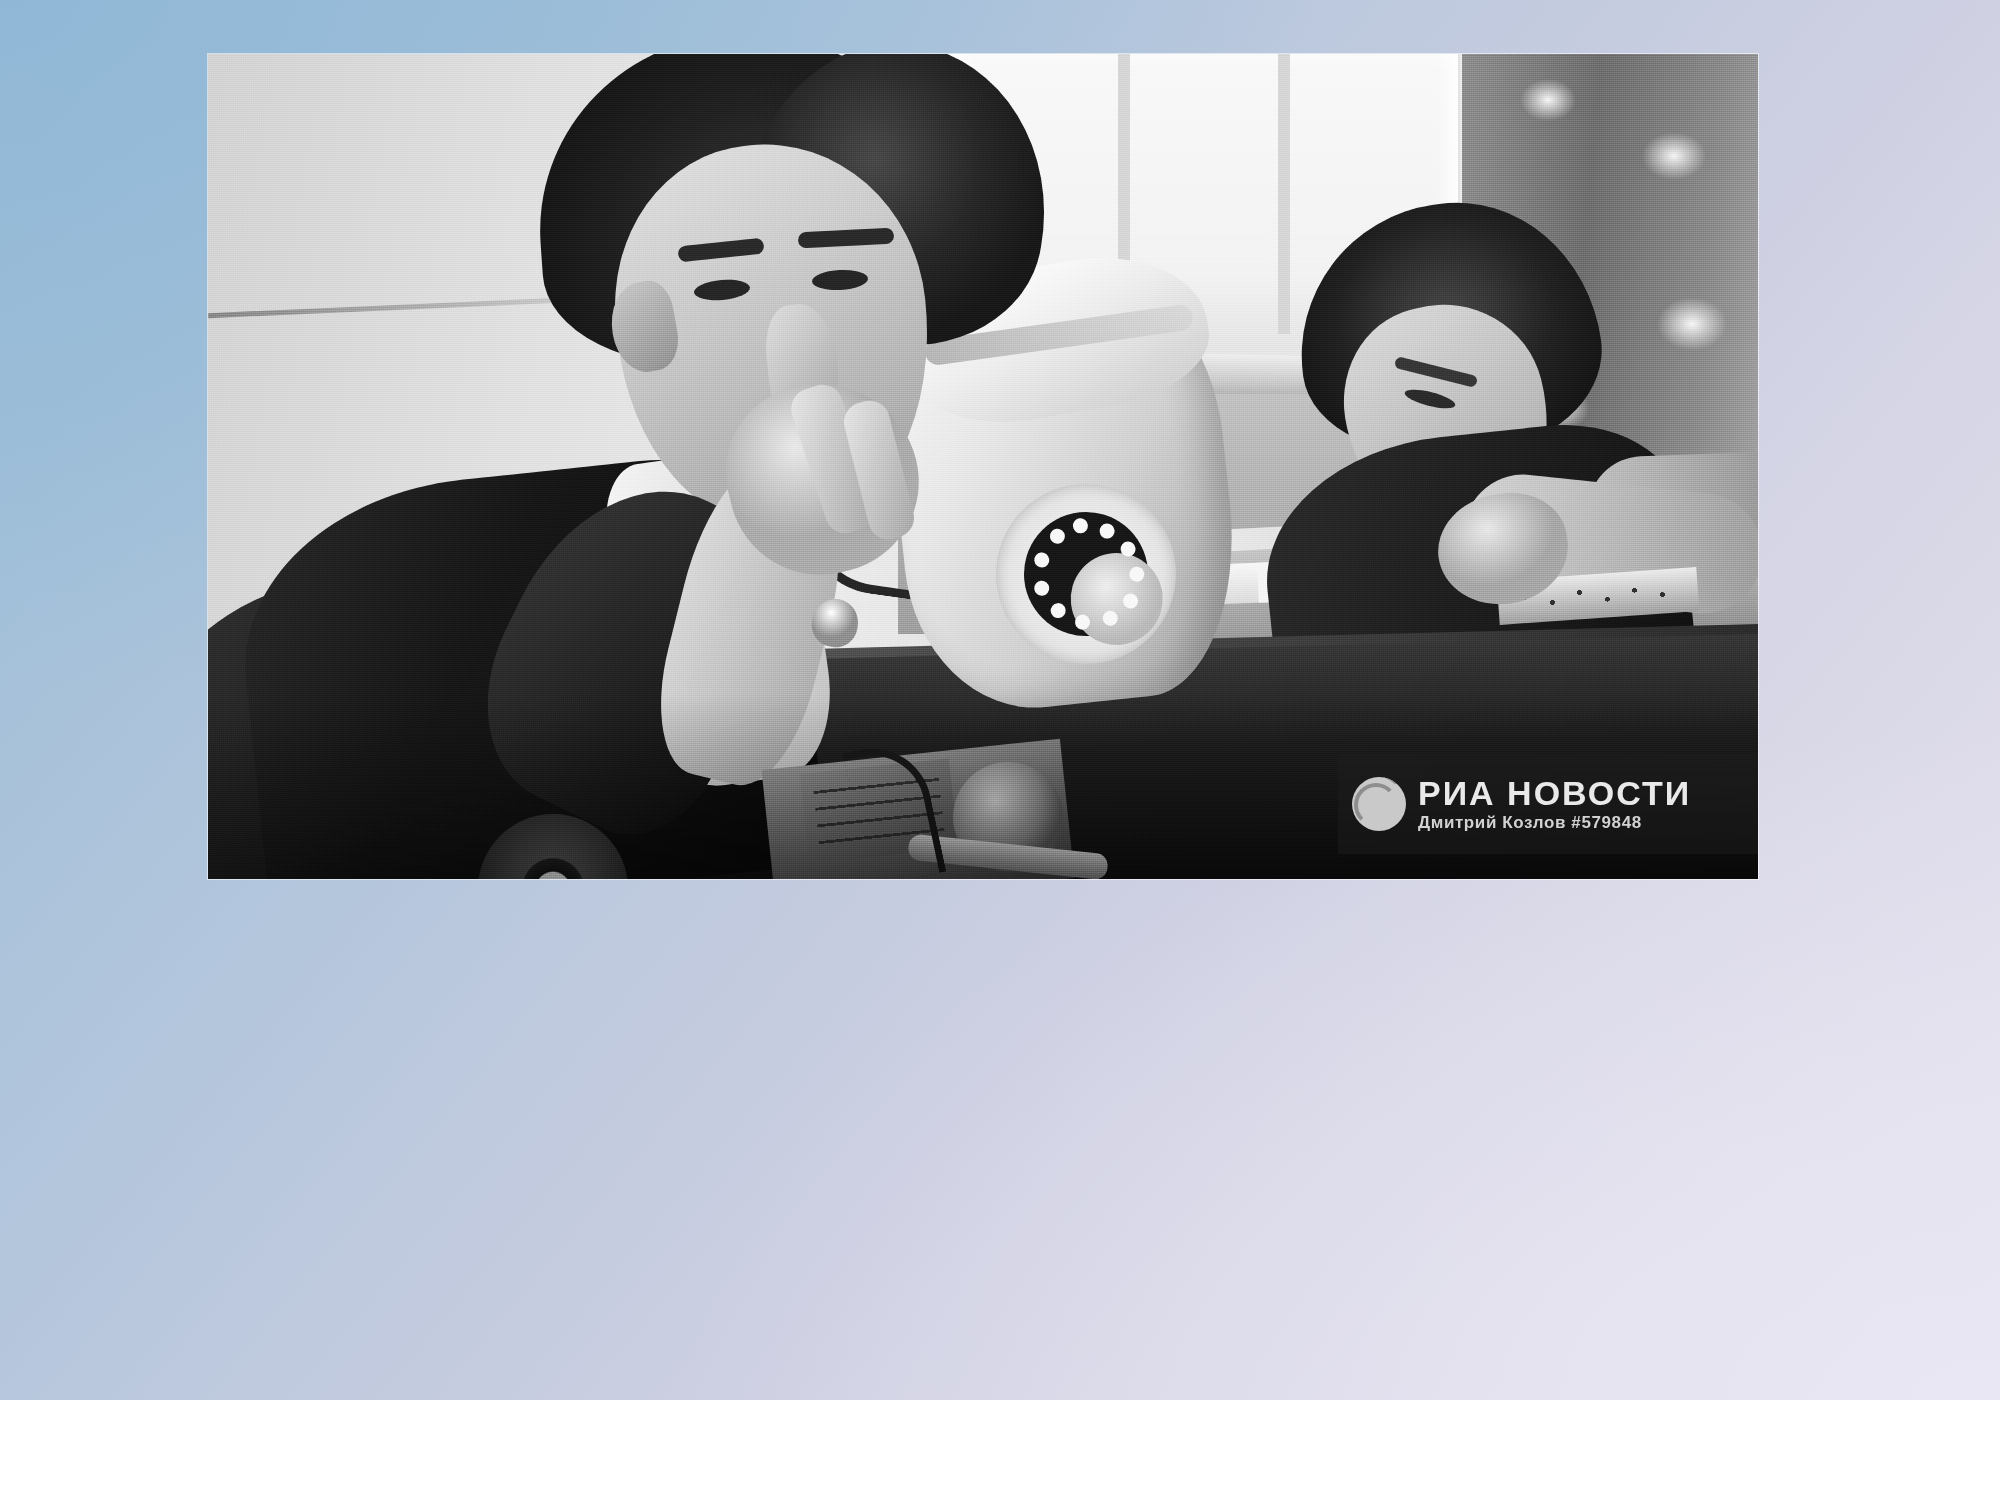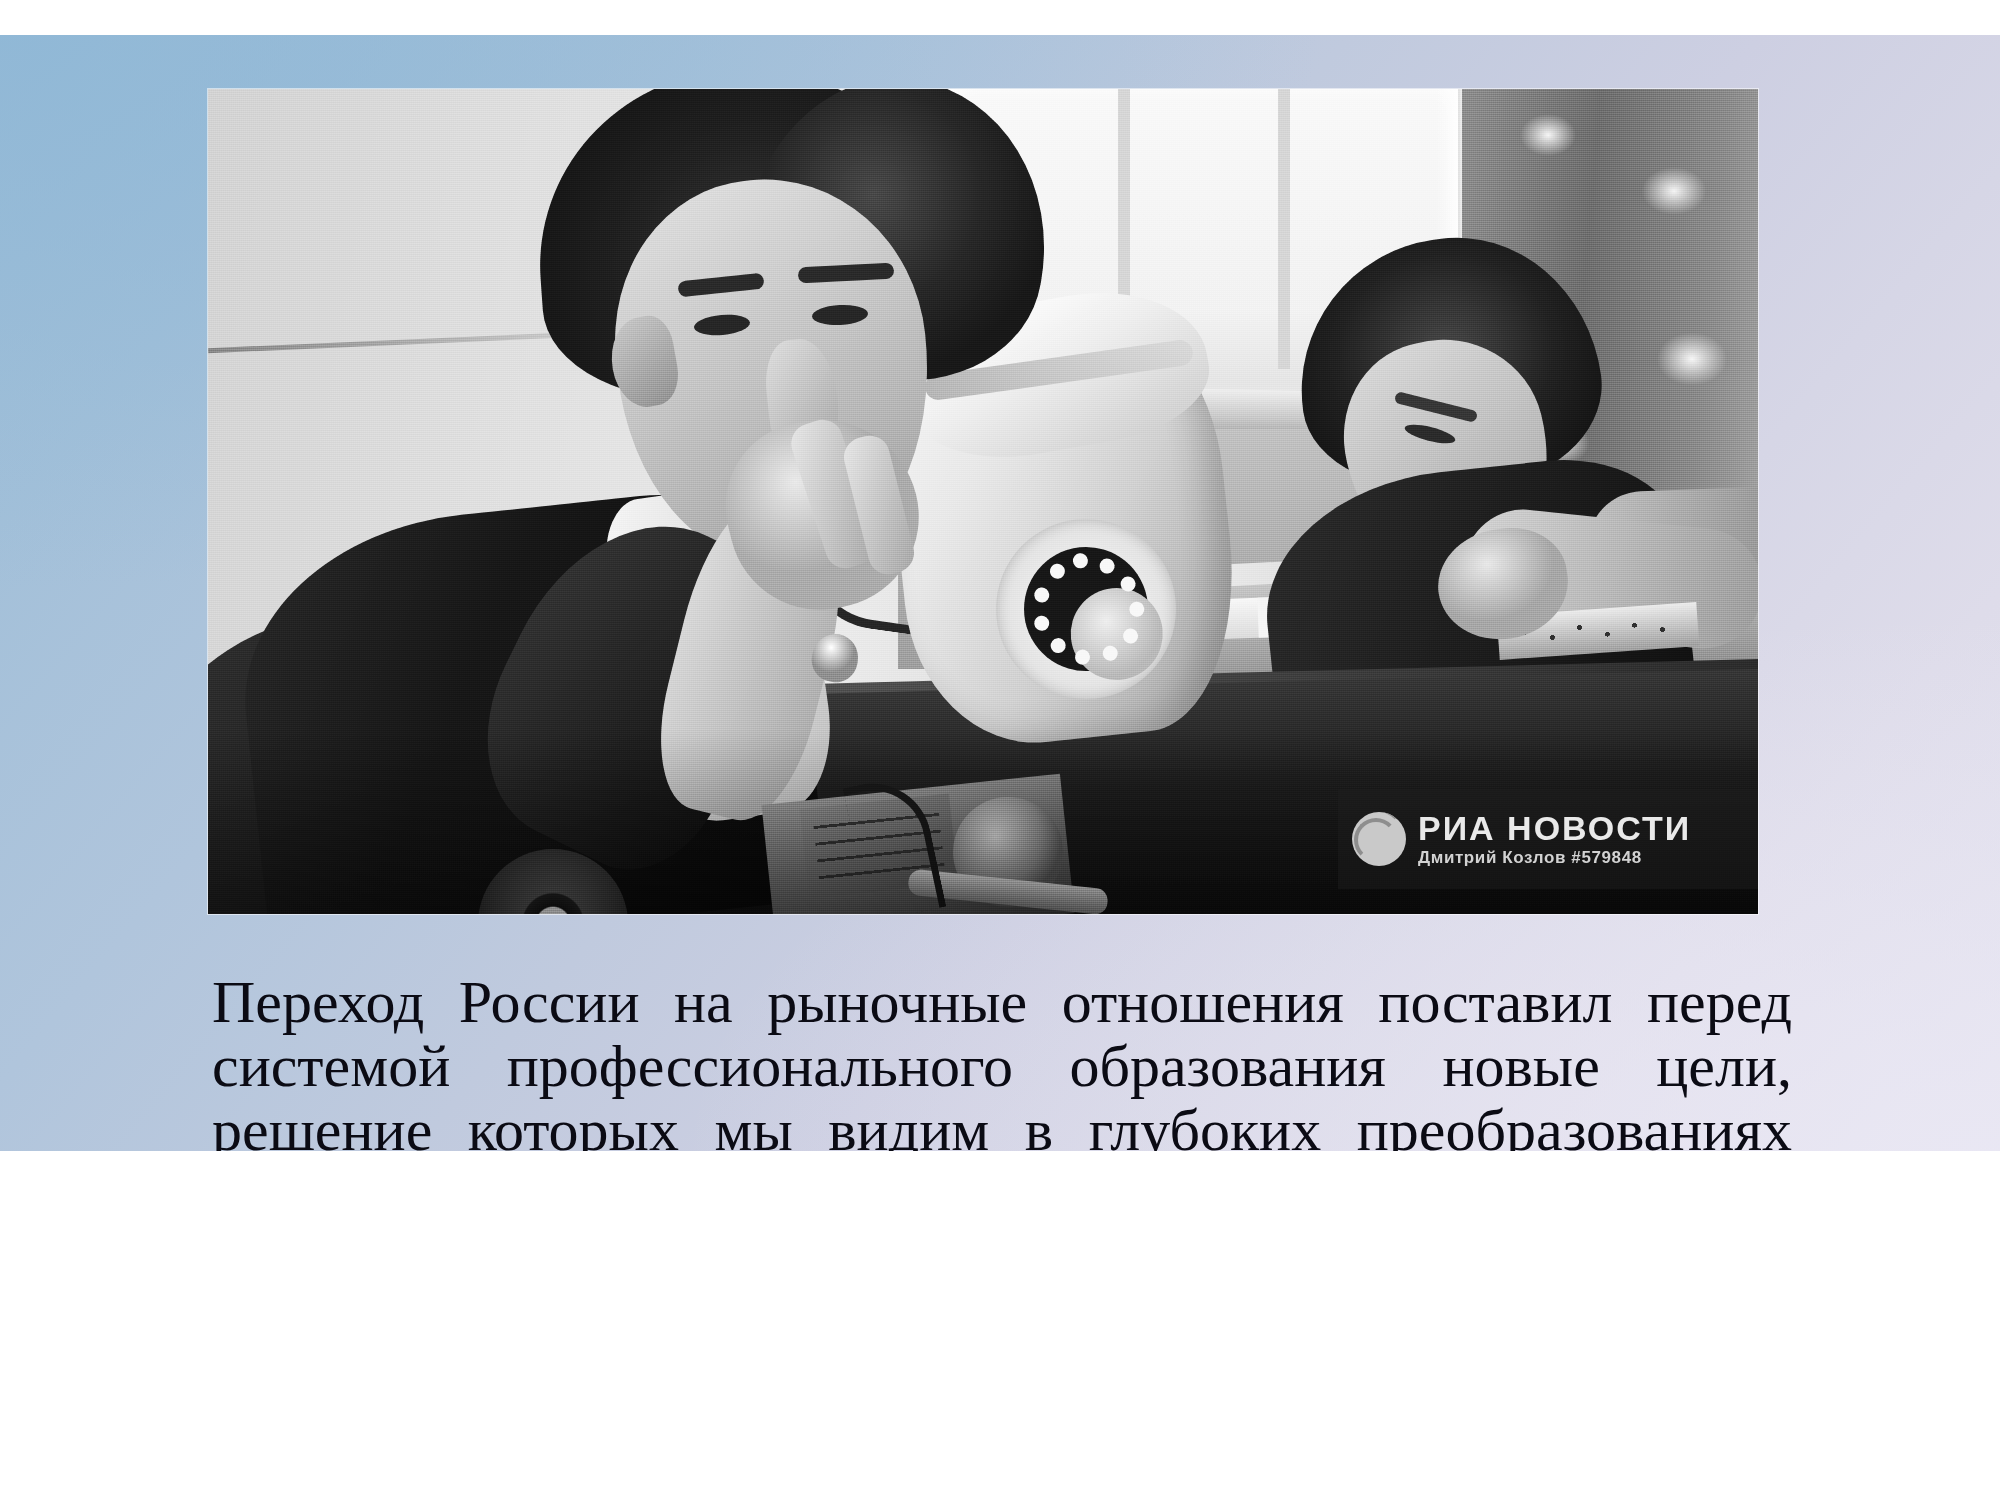--- a/index.html
+++ b/index.html
@@ -11,33 +11,32 @@
     overflow: hidden;
   }
   body {
     font-family: "Liberation Serif", "DejaVu Serif", serif;
   }
 
   
   #slide {
     position: relative;
     width: 2000px;
-    height: 1116px;
+    height: 1400px;
     background:
       linear-gradient(130deg,
         #9bbcd7 0%,
         #a3c0d9 14%,
         #b0c5dc 30%,
         #c0cade 46%,
         #cdcfe2 60%,
         #d6d6e6 72%,
         #dedcea 84%,
         #e4e2ef 100%);
     overflow: hidden;
-    margin-top: 35px;
   }
 
   
   #slide::after {
     content: "";
     position: absolute;
     inset: 0;
     background:
       radial-gradient(120% 90% at 0% 0%, rgba(141,183,214,0.75) 0%, rgba(141,183,214,0.0) 55%),
       radial-gradient(110% 80% at 100% 100%, rgba(234,232,244,0.85) 0%, rgba(234,232,244,0) 60%);
@@ -805,16 +804,15 @@
     <div id="watermark">
       <div id="wm-logo"></div>
       <div id="wm-text">
         <div id="wm-title">РИА НОВОСТИ</div>
         <div id="wm-credit">Дмитрий Козлов #579848</div>
       </div>
     </div>
   </div>
 
   <div id="body-copy">
-    <p class="last-of-para">Переход России на рыночные отношения поставил перед системой профессионального образования новые цели, решение которых мы видим в глубоких преобразованиях системы профессионального образования.</p>
   </div>
 
 </div>
 
 </body></html>

